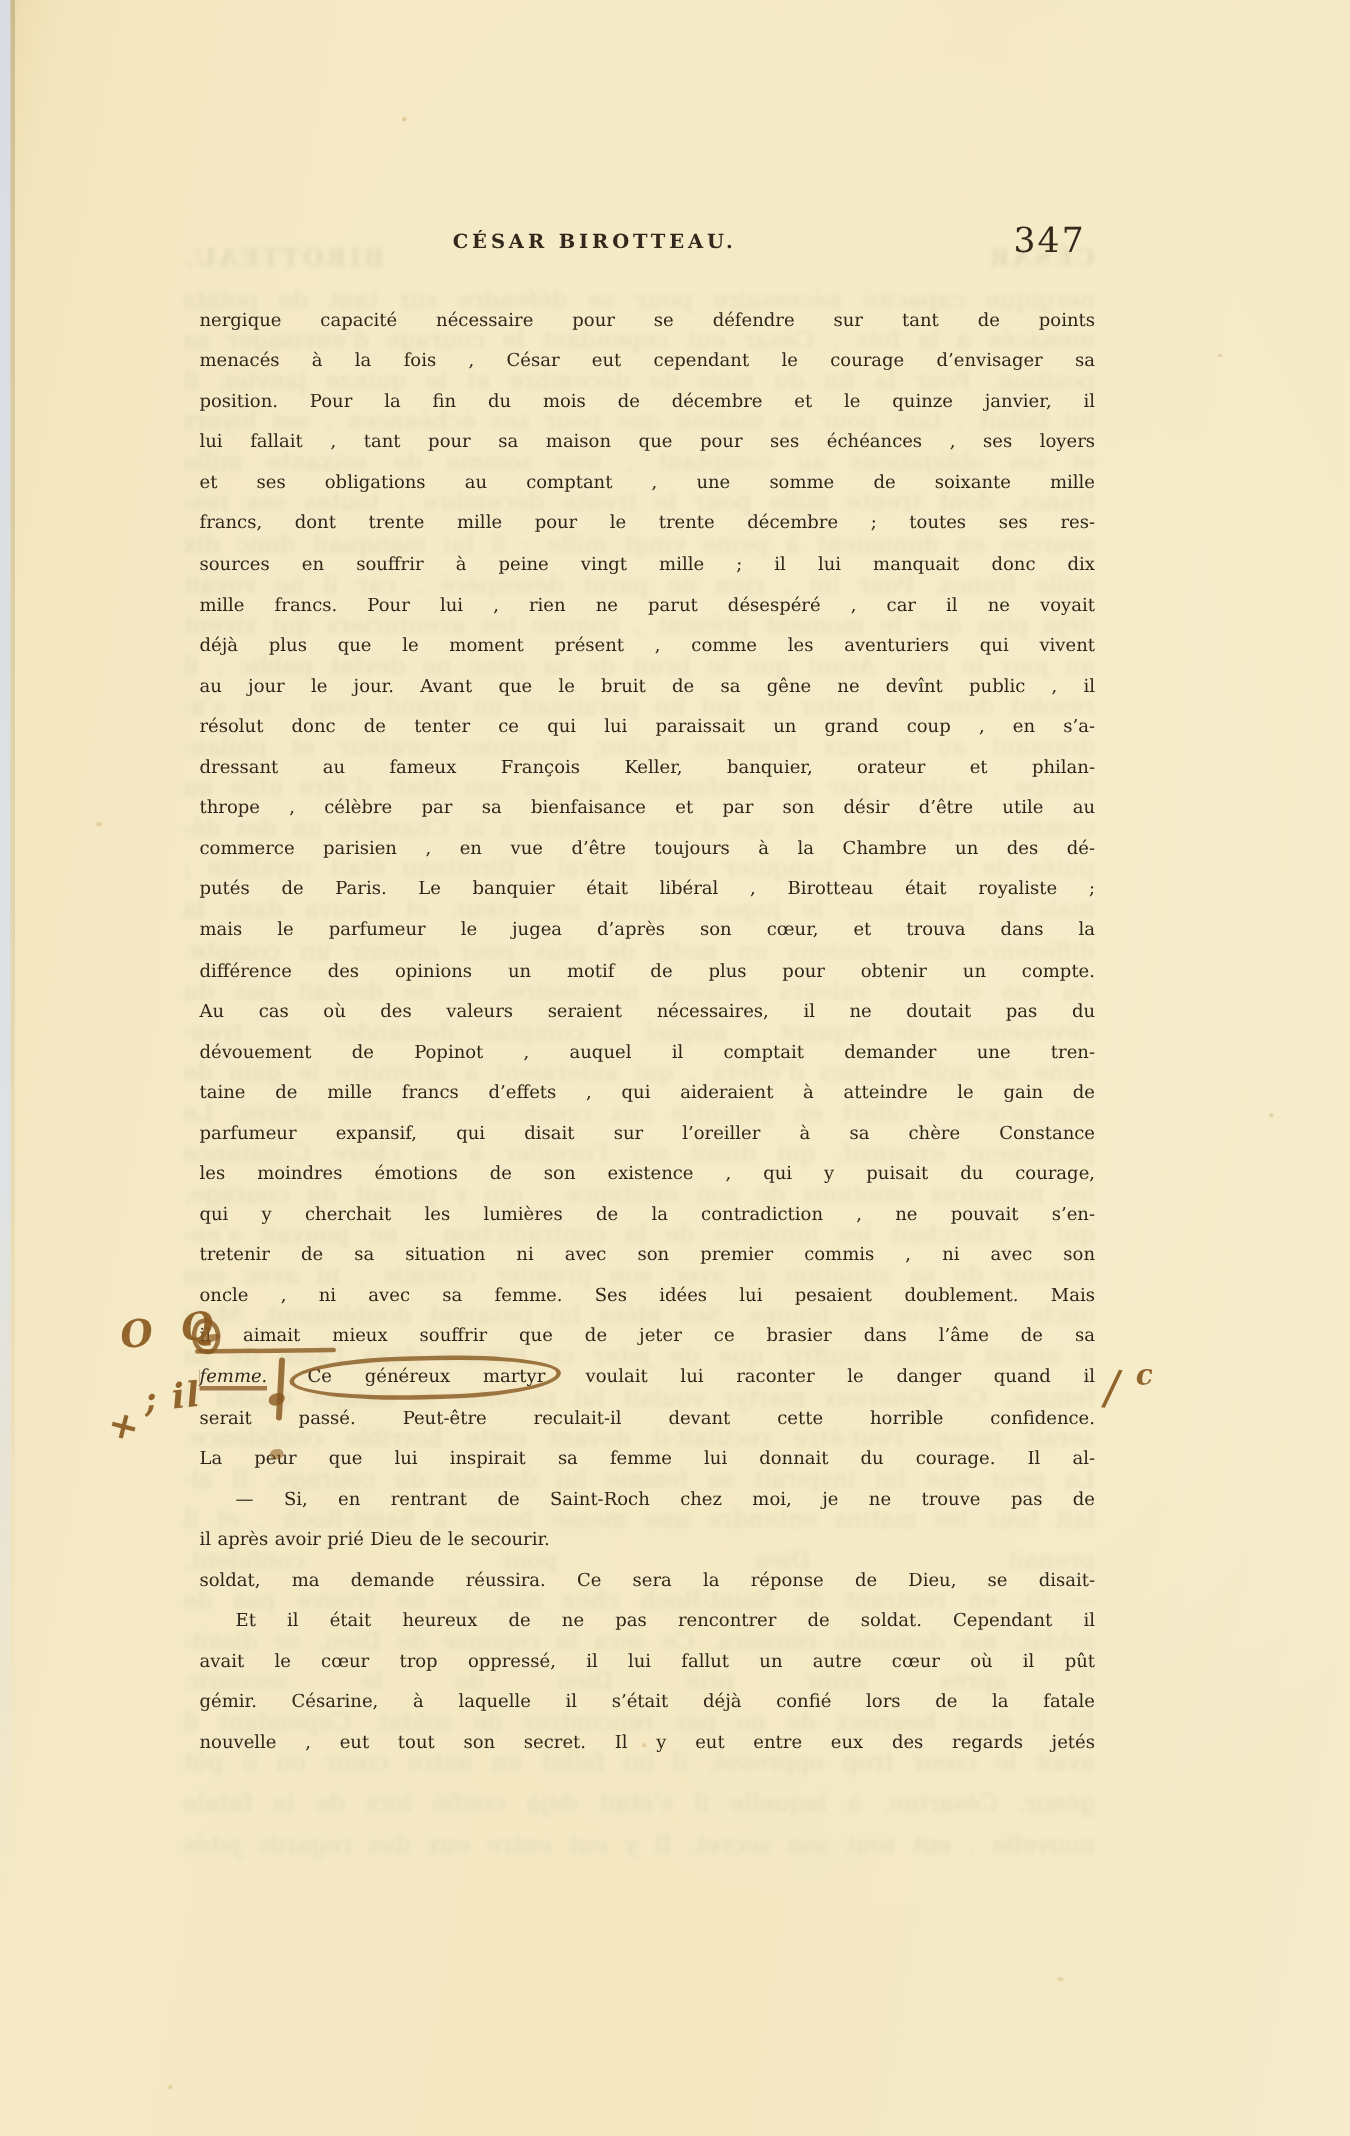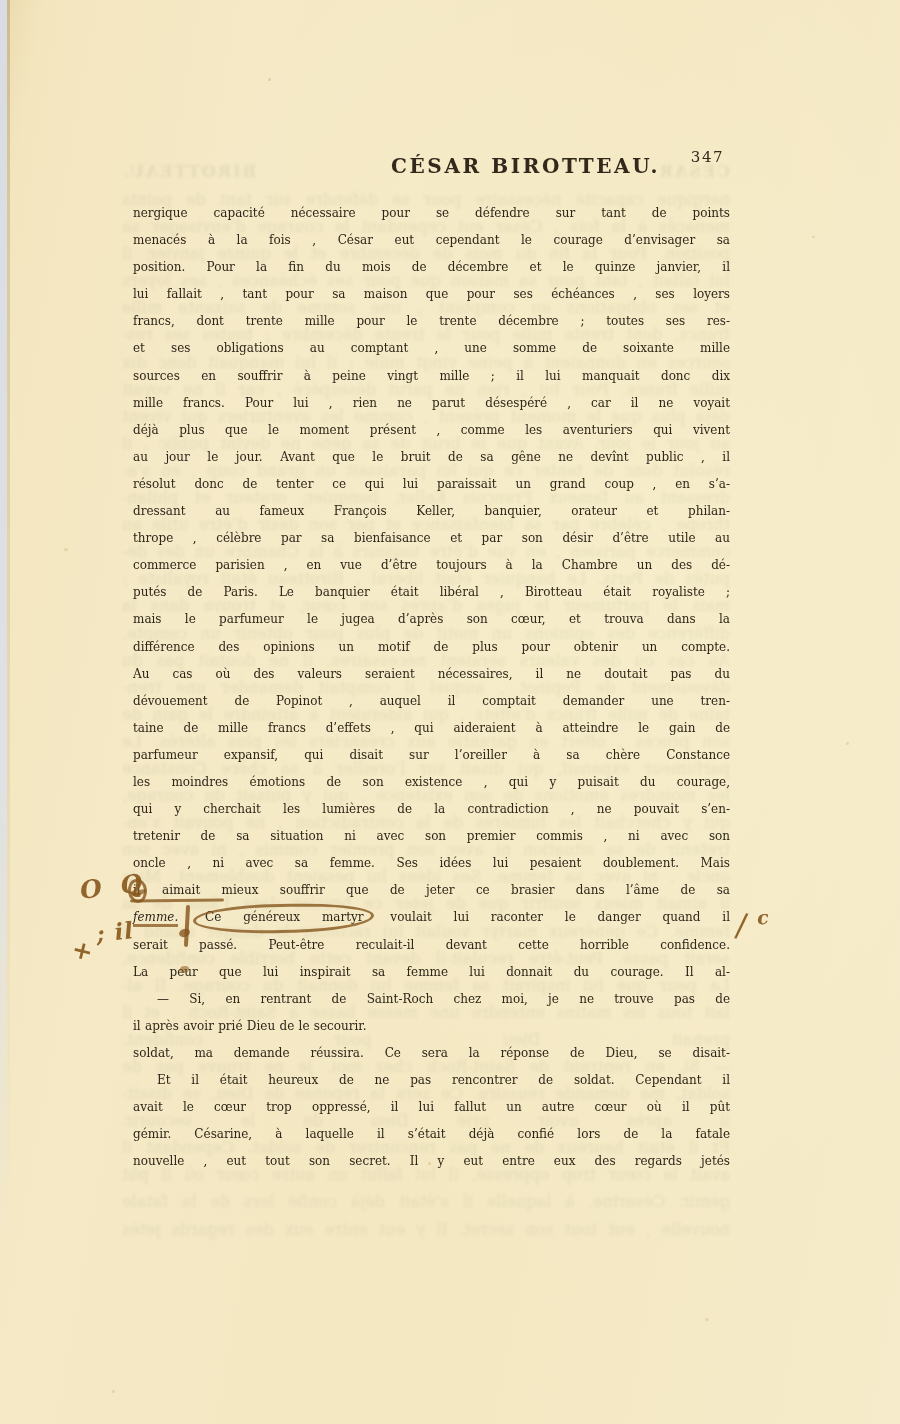--- a/index.html
+++ b/index.html
@@ -14,24 +14,24 @@
     position:absolute;left:0;top:0;width:7px;height:1424px;
     background:linear-gradient(#d9dce2 0%,#dfe1e3 55%,rgba(223,225,227,0) 88%);
   }
   .paper-edge{
     position:absolute;left:7px;top:0;width:3px;height:1300px;
     background:linear-gradient(rgba(170,150,100,.45),rgba(170,150,100,0) 92%);
   }
   
   .header{position:absolute;left:133px;top:150px;width:597px;height:30px;color:#32291c;}
   .running-title{
-    position:absolute;left:0;right:70px;top:4px;text-align:right;
-    font-size:20px;font-weight:700;letter-spacing:2.6px;
+    position:absolute;left:0;right:70px;top:4px;text-align:center;
+    font-size:13px;font-weight:700;letter-spacing:2.6px;
   }
-  .page-number{position:absolute;right:6px;top:-2px;font-size:15px;letter-spacing:1.5px;}
+  .page-number{position:absolute;right:6px;top:-2px;font-size:23px;letter-spacing:1.5px;}
   
   .textblock{
     position:absolute;left:133px;top:200px;width:597px;
     color:#2e2619;font-size:12px;line-height:27.1px;
     text-rendering:optimizeLegibility;
   }
   .line{height:27.1px;text-align:justify;text-align-last:justify;position:relative;word-spacing:.5px;}
   .line.end{text-align-last:left;}
   .line.indent{text-indent:24px;}
   
@@ -138,22 +138,22 @@
   <div class="header">
     <div class="running-title">CÉSAR BIROTTEAU.</div>
     <div class="page-number">347</div>
   </div>
 
   <div class="textblock">
       <div class="line">nergique capacité nécessaire pour se défendre sur tant de points</div>
       <div class="line">menacés à la fois , César eut cependant le courage d’envisager sa</div>
       <div class="line">position. Pour la fin du mois de décembre et le quinze janvier, il</div>
       <div class="line">lui fallait , tant pour sa maison que pour ses échéances , ses loyers</div>
+      <div class="line">et ses obligations au comptant , une somme de soixante mille</div>
       <div class="line">francs, dont trente mille pour le trente décembre ; toutes ses res-</div>
-      <div class="line">et ses obligations au comptant , une somme de soixante mille</div>
       <div class="line">sources en souffrir à peine vingt mille ; il lui manquait donc dix</div>
       <div class="line">mille francs. Pour lui , rien ne parut désespéré , car il ne voyait</div>
       <div class="line">déjà plus que le moment présent , comme les aventuriers qui vivent</div>
       <div class="line">au jour le jour. Avant que le bruit de sa gêne ne devînt public , il</div>
       <div class="line">résolut donc de tenter ce qui lui paraissait un grand coup , en s’a-</div>
       <div class="line">dressant au fameux François Keller, banquier, orateur et philan-</div>
       <div class="line">thrope , célèbre par sa bienfaisance et par son désir d’être utile au</div>
       <div class="line">commerce parisien , en vue d’être toujours à la Chambre un des dé-</div>
       <div class="line">putés de Paris. Le banquier était libéral , Birotteau était royaliste ;</div>
       <div class="line">mais le parfumeur le jugea d’après son cœur, et trouva dans la</div>

